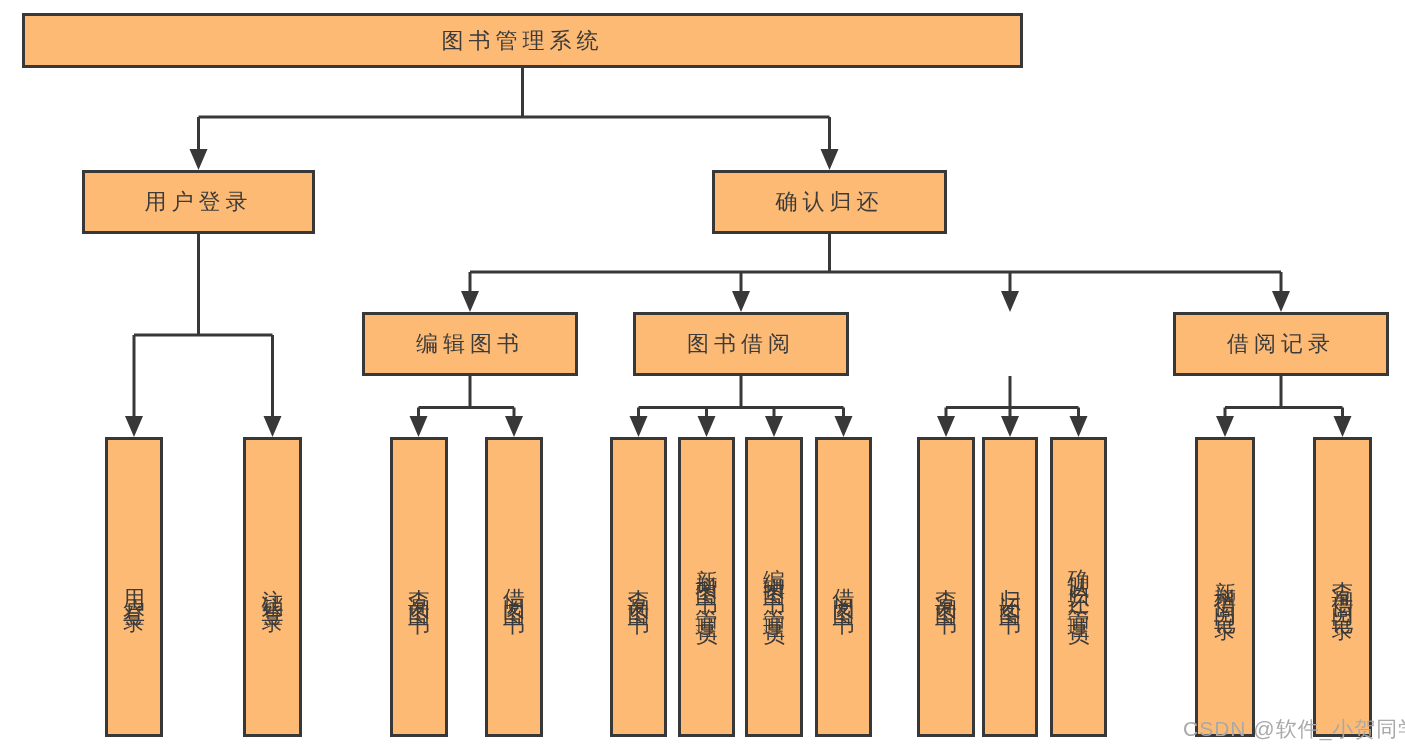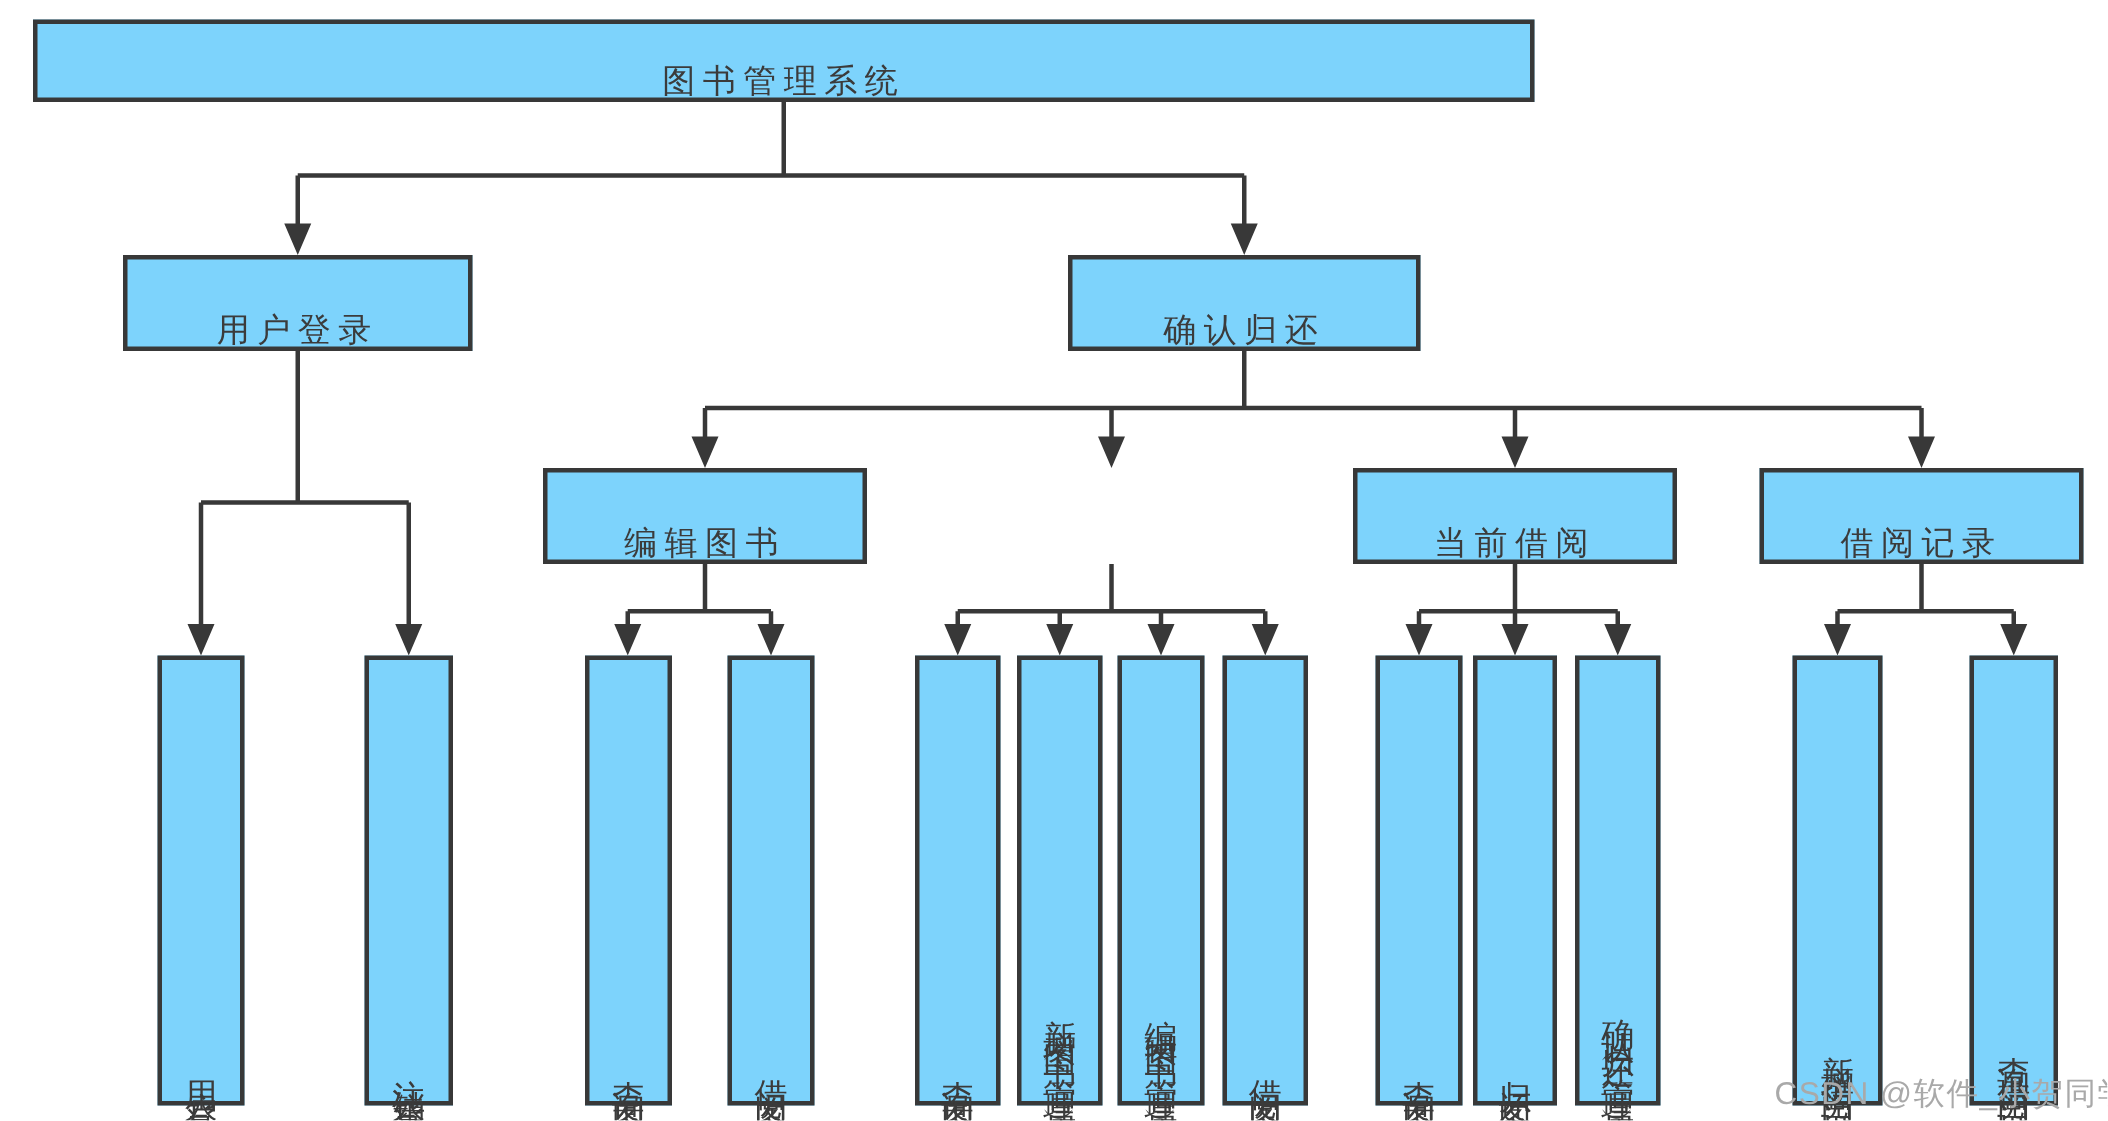--- a/index.html
+++ b/index.html
@@ -7,24 +7,24 @@
     position:relative;
     width:1405px;height:747px;
     background:#ffffff;
     font-family:"Liberation Sans","DejaVu Sans",sans-serif;
     overflow:hidden;
   }
   #connectors{position:absolute;left:0;top:0;z-index:1;}
   .box{
     position:absolute;
     box-sizing:border-box;
-    background:#7dd3fc;
+    background:#fdba74;
     border:3px solid #383838;
     display:flex;
-    align-items:flex-end;
+    align-items:center;
     justify-content:center;
     z-index:2;
     font-family:Liberation Serif, serif;
   }
   .hlabel{
     font-size:22px;
     letter-spacing:5px;
     color:#3b3b3b;
     white-space:nowrap;
     line-height:1;
@@ -93,22 +93,22 @@
   <div class="box" style="left:82px;top:170px;width:233px;height:64px">
     <span class="hlabel">用户登录</span>
   </div>
   <div class="box" style="left:712px;top:170px;width:235px;height:64px">
     <span class="hlabel">确认归还</span>
   </div>
 
   <div class="box" style="left:362px;top:312px;width:216px;height:64px">
     <span class="hlabel">编辑图书</span>
   </div>
-  <div class="box" style="left:902px;top:312px;width:216px;height:64px">
-    <span class="hlabel">当前借阅</span>
+  <div class="box" style="left:633px;top:312px;width:216px;height:64px">
+    <span class="hlabel">图书借阅</span>
   </div>
   <div class="box" style="left:1173px;top:312px;width:216px;height:64px">
     <span class="hlabel">借阅记录</span>
   </div>
 
   <div class="box leaf" style="left:105px">
     <span class="vlabel">用户登录</span>
   </div>
   <div class="box leaf" style="left:243px;width:59px">
     <span class="vlabel">注销登录</span>

